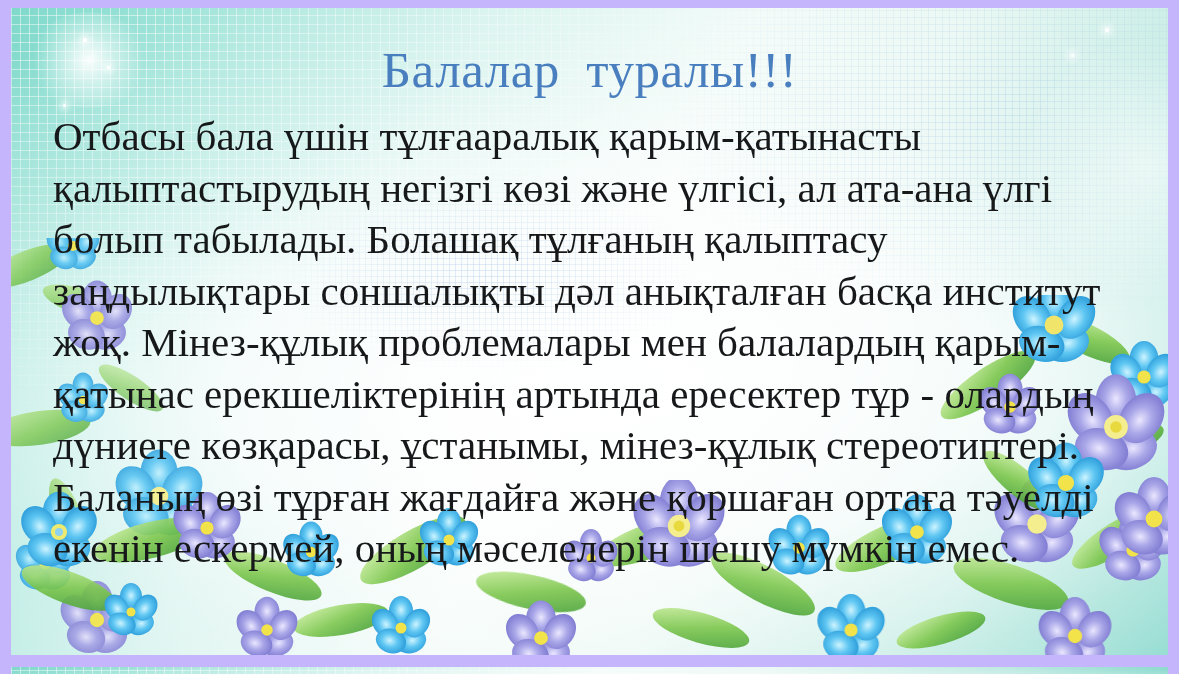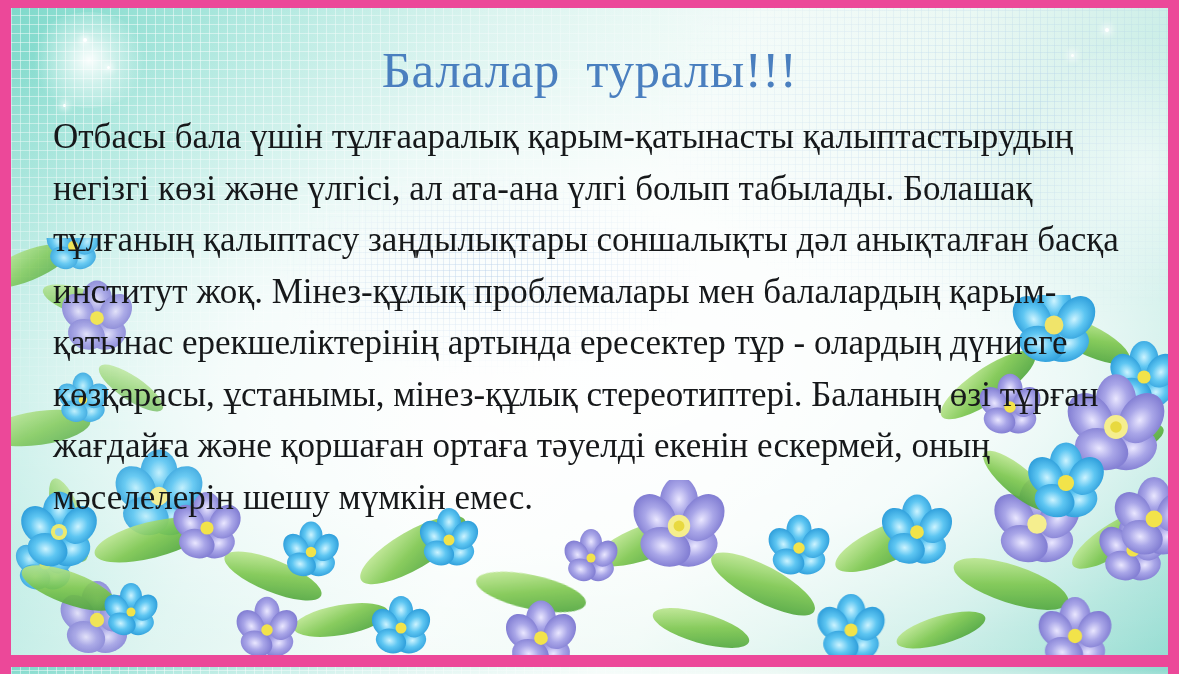--- a/index.html
+++ b/index.html
@@ -1,18 +1,18 @@
 <!DOCTYPE html>
 <html><head>
 <meta charset="utf-8">
 <style>
   html,body{margin:0;padding:0;background:#9da2aa;}
   body{width:1179px;height:674px;overflow:hidden;font-family:"Liberation Serif",serif;}
 
-  .viewer{position:relative;width:1179px;height:674px;background:#ec4899;overflow:hidden;}
+  .viewer{position:relative;width:1179px;height:674px;background:#c4b5fd;overflow:hidden;}
 
   
   .slide{
     position:absolute;left:11px;top:8px;width:1157px;height:647px;
     overflow:hidden;background:#eaf7f3;
   }
   .slide-next{
     position:absolute;left:11px;top:667px;width:1157px;height:40px;overflow:hidden;
     background:#eaf7f3;
   }
@@ -70,21 +70,21 @@
   .floral-next{left:0;top:0;width:100%;height:40px;}
 
   
   .title{
     position:absolute;left:0;right:0;top:36px;text-align:center;
     font-size:51px;line-height:1.05;color:#4a7fbf;letter-spacing:.5px;
     white-space:pre;
   }
   .body-text{
     position:absolute;left:42px;top:103px;width:1090px;
-    font-size:35px;line-height:51.5px;color:#16181a;
+    font-size:41px;line-height:51.5px;color:#16181a;
     text-align:left;
   }
 </style>
 </head>
 <body>
 
 <div class="viewer">
 
   <div class="slide">
 

